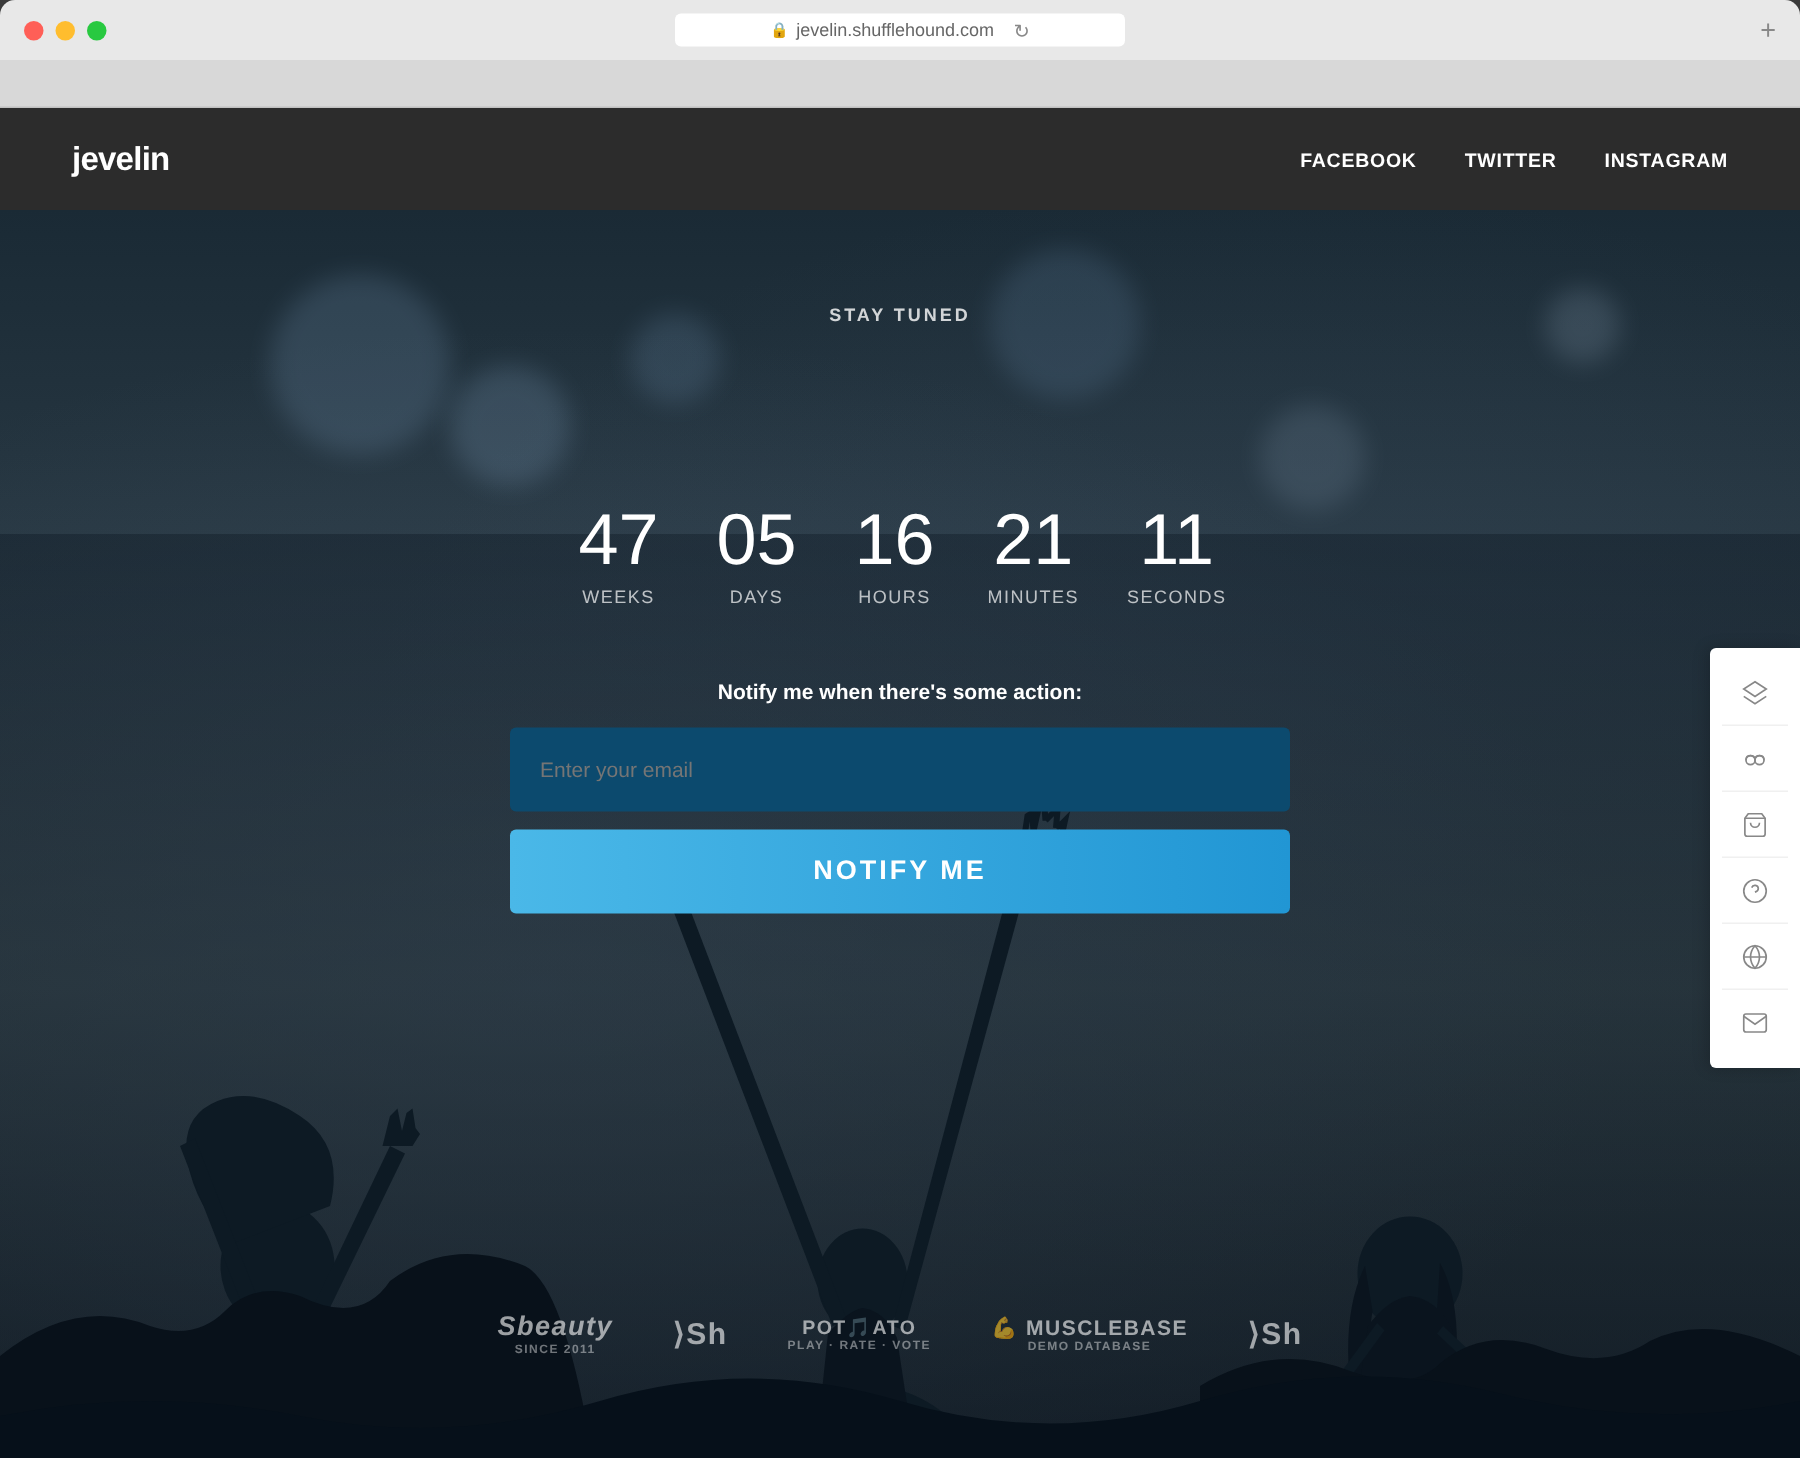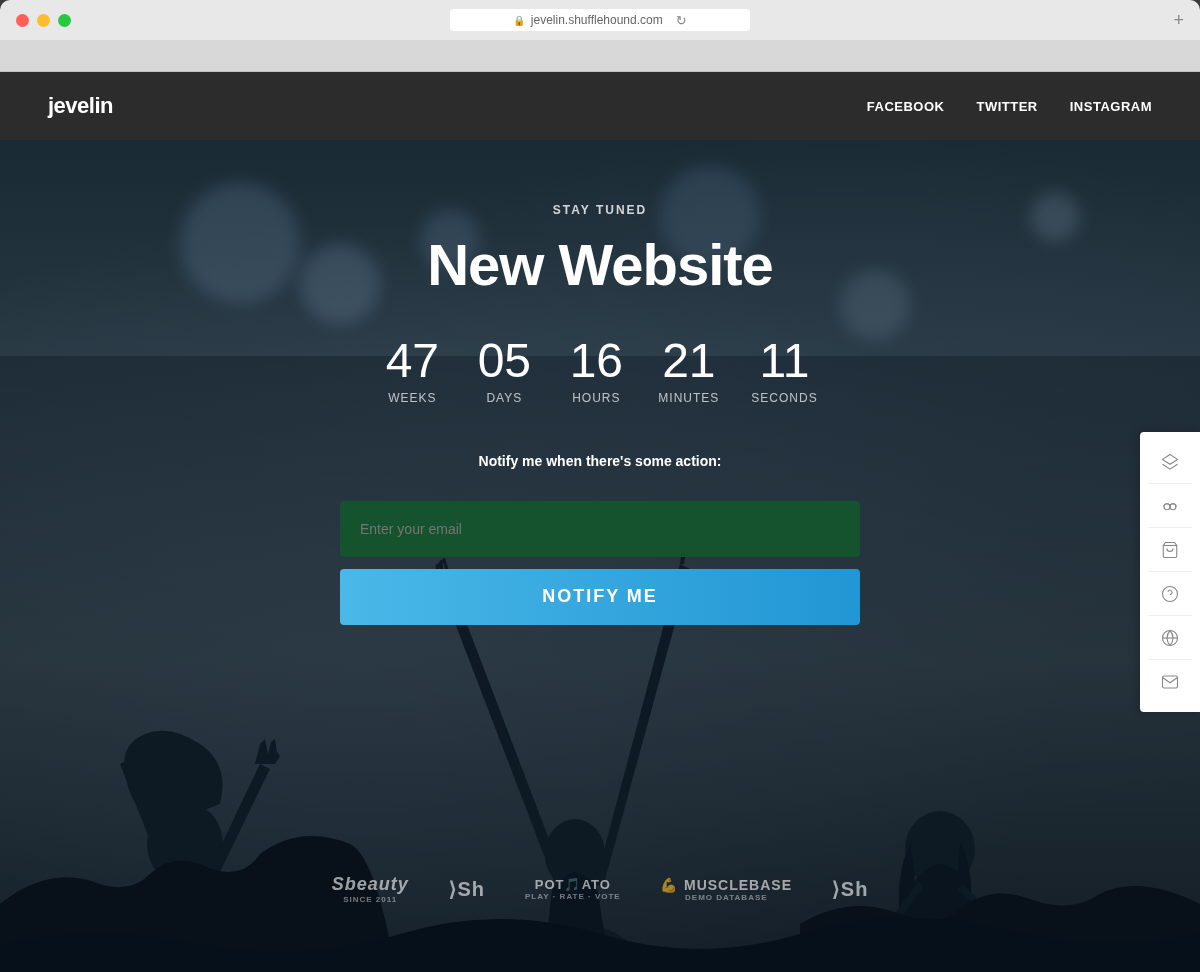--- a/index.html
+++ b/index.html
@@ -247,22 +247,21 @@
 
     .email-input {
       width: 100%;
       height: 56px;
       border: none;
       border-radius: 4px;
       padding: 0 20px;
       font-size: 14px;
       color: #999;
       outline: none;
-      background: #14532d;
-      margin-top: 16px;
+      background: #0c4a6e;
     }
 
     .notify-btn {
       width: 100%;
       height: 56px;
       background: linear-gradient(90deg, #4ab8e8 0%, #2196d4 100%);
       border: none;
       border-radius: 4px;
       color: white;
       font-size: 18px;
@@ -443,21 +442,21 @@
 
       <path d="M800 720 L800 640 Q850 610 900 630 Q940 645 960 625 Q990 600 1030 615 Q1070 630 1100 610 Q1140 590 1200 620 L1200 720 Z" fill="#08111a"></path>
 
       <path d="M0 720 L0 660 Q100 640 200 660 Q300 680 400 650 Q500 620 600 650 Q700 680 800 650 Q900 620 1000 645 Q1100 670 1200 650 L1200 720 Z" fill="#06101a"></path>
     </svg>
 
     <div class="hero-content">
       <p class="stay-tuned-label">STAY TUNED</p>
 
       <h1 class="hero-title">
-        <span>New Website</span><br>
+        <br>
       </h1>
 
       <div class="countdown">
         <div class="countdown-item">
           <span class="countdown-number">47</span>
           <span class="countdown-label">Weeks</span>
         </div>
         <div class="countdown-item">
           <span class="countdown-number">05</span>
           <span class="countdown-label">Days</span>

